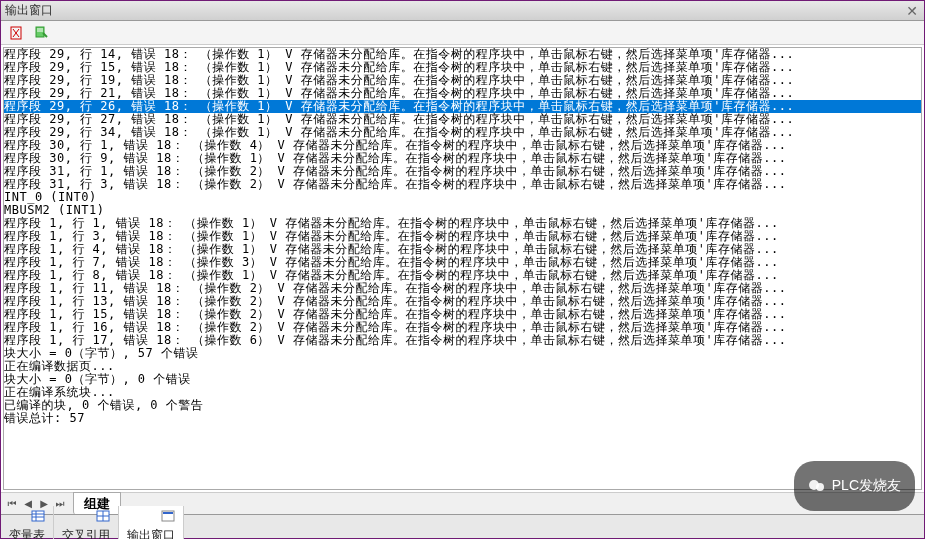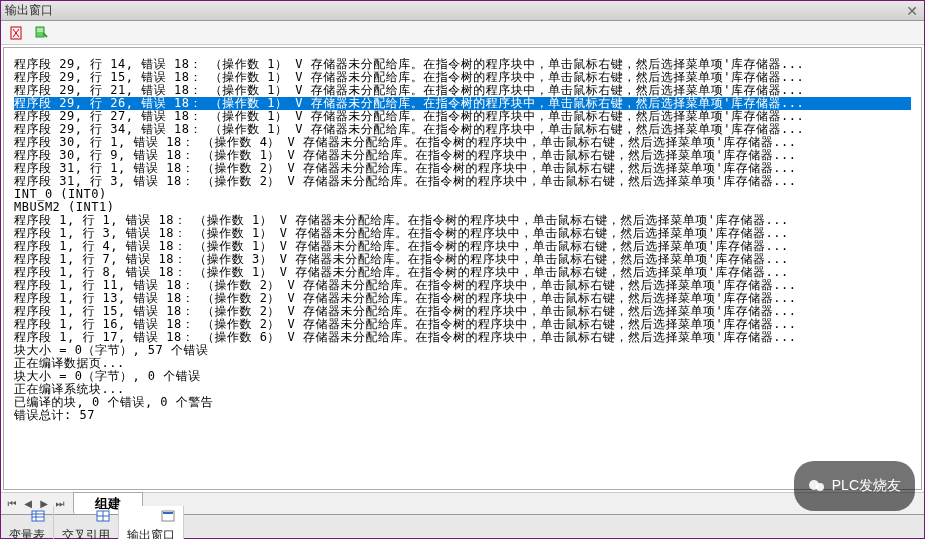--- a/index.html
+++ b/index.html
@@ -3,26 +3,26 @@
 <meta charset="utf-8">
 <style>
 * { margin: 0; padding: 0; box-sizing: border-box; }
 body { font-family: "Microsoft YaHei", "SimSun", sans-serif; font-size: 12px; background: #fff; width: 925px; height: 539px; overflow: hidden; position: relative; }
 .window { border: 1px solid #701a75; width: 100%; height: 100%; display: flex; flex-direction: column; }
 .titlebar { background: linear-gradient(#e8e8e8, #d0d0d0); border-bottom: 1px solid #999; height: 20px; display: flex; align-items: center; padding: 0 4px; position: relative; }
 .titlebar-text { font-size: 12px; color: #333; flex: 1; }
 .close-btn { width: 16px; height: 16px; display: flex; align-items: center; justify-content: center; cursor: pointer; color: #666; font-size: 14px; }
 .toolbar { background: #f4f4f4; border-bottom: 1px solid #ccc; height: 24px; display: flex; align-items: center; padding: 0 8px; gap: 8px; }
 .toolbar-icon { width: 16px; height: 16px; display: flex; align-items: center; justify-content: center; cursor: pointer; }
-.output-area { flex: 1; overflow: auto; background: #fff; padding: 10px; font-family: "SimSun", monospace; font-size: 12px; line-height: 13px; border: 1px solid #aaa; margin: 2px; }
+.output-area { flex: 1; overflow: auto; background: #fff; padding: 0; font-family: "SimSun", monospace; font-size: 12px; line-height: 13px; border: 1px solid #aaa; margin: 2px; }
 .output-line { white-space: nowrap; letter-spacing: 0.5px; }
 .output-line.selected { background: #0078d7; color: #ffffff; }
 .tabs-row { height: 22px; background: #f0f0f0; display: flex; align-items: center; border-top: 1px solid #ccc; padding: 0 4px; gap: 2px; }
 .nav-btn { width: 14px; height: 18px; display: flex; align-items: center; justify-content: center; cursor: pointer; font-size: 10px; color: #555; }
-.tab { padding: 2px 21px; background: #fff; border: 1px solid #aaa; border-bottom: none; font-weight: bold; font-size: 13px; border-radius: 0 0 4px 4px; margin-left: 4px; }
+.tab { padding: 2px 10px; background: #fff; border: 1px solid #aaa; border-bottom: none; font-weight: bold; font-size: 13px; border-radius: 0 0 4px 4px; margin-left: 4px; }
 .bottom-tabs { height: 24px; background: #e8e8e8; display: flex; align-items: center; border-top: 1px solid #999; }
 .bottom-tab { padding: 3px 8px; display: flex; align-items: flex-end; gap: 4px; cursor: pointer; font-size: 12px; color: #222; border-right: 1px solid #ccc; flex-direction: column; }
 .bottom-tab.active { background: #fff; }
 .tab-icon { width: 14px; height: 14px; display: inline-flex; align-items: center; justify-content: center; }
 .watermark { position: absolute; right: 10px; bottom: 28px; background: rgba(0,0,0,0.55); color: #fff; padding: 16px 14px; border-radius: 20px; display: flex; align-items: center; gap: 6px; font-size: 14px; }
 </style>
 </head>
 <body>
 
 <div class="window">
@@ -42,20 +42,21 @@
       <svg width="16" height="16" viewBox="0 0 16 16">
           <rect x="3" y="2" width="8" height="10" fill="#6c6" stroke="#393"></rect>
           <path d="M4 4 L10 4 M4 6 L10 6" stroke="#fff"></path>
           <path d="M10 8 L14 12" stroke="#393" stroke-width="2"></path>
         </svg>
     </span>
   </div>
   <div class="output-area" id="output-container">
       <div class="output-line">程序段 29, 行 14, 错误 18：   （操作数 1） V 存储器未分配给库。在指令树的程序块中，单击鼠标右键，然后选择菜单项'库存储器...</div>
       <div class="output-line">程序段 29, 行 15, 错误 18：   （操作数 1） V 存储器未分配给库。在指令树的程序块中，单击鼠标右键，然后选择菜单项'库存储器...</div>
+      <div class="output-line">程序段 29, 行 19, 错误 18：   （操作数 1） V 存储器未分配给库。在指令树的程序块中，单击鼠标右键，然后选择菜单项'库存储器...</div>
       <div class="output-line">程序段 29, 行 21, 错误 18：   （操作数 1） V 存储器未分配给库。在指令树的程序块中，单击鼠标右键，然后选择菜单项'库存储器...</div>
       <div class="output-line selected">程序段 29, 行 26, 错误 18：   （操作数 1） V 存储器未分配给库。在指令树的程序块中，单击鼠标右键，然后选择菜单项'库存储器...</div>
       <div class="output-line">程序段 29, 行 27, 错误 18：   （操作数 1） V 存储器未分配给库。在指令树的程序块中，单击鼠标右键，然后选择菜单项'库存储器...</div>
       <div class="output-line">程序段 29, 行 34, 错误 18：   （操作数 1） V 存储器未分配给库。在指令树的程序块中，单击鼠标右键，然后选择菜单项'库存储器...</div>
       <div class="output-line">程序段 30, 行 1, 错误 18：    （操作数 4） V 存储器未分配给库。在指令树的程序块中，单击鼠标右键，然后选择菜单项'库存储器...</div>
       <div class="output-line">程序段 30, 行 9, 错误 18：    （操作数 1） V 存储器未分配给库。在指令树的程序块中，单击鼠标右键，然后选择菜单项'库存储器...</div>
       <div class="output-line">程序段 31, 行 1, 错误 18：    （操作数 2） V 存储器未分配给库。在指令树的程序块中，单击鼠标右键，然后选择菜单项'库存储器...</div>
       <div class="output-line">程序段 31, 行 3, 错误 18：    （操作数 2） V 存储器未分配给库。在指令树的程序块中，单击鼠标右键，然后选择菜单项'库存储器...</div>
       <div class="output-line">INT_0 (INT0)</div>
       <div class="output-line">MBUSM2 (INT1)</div>

